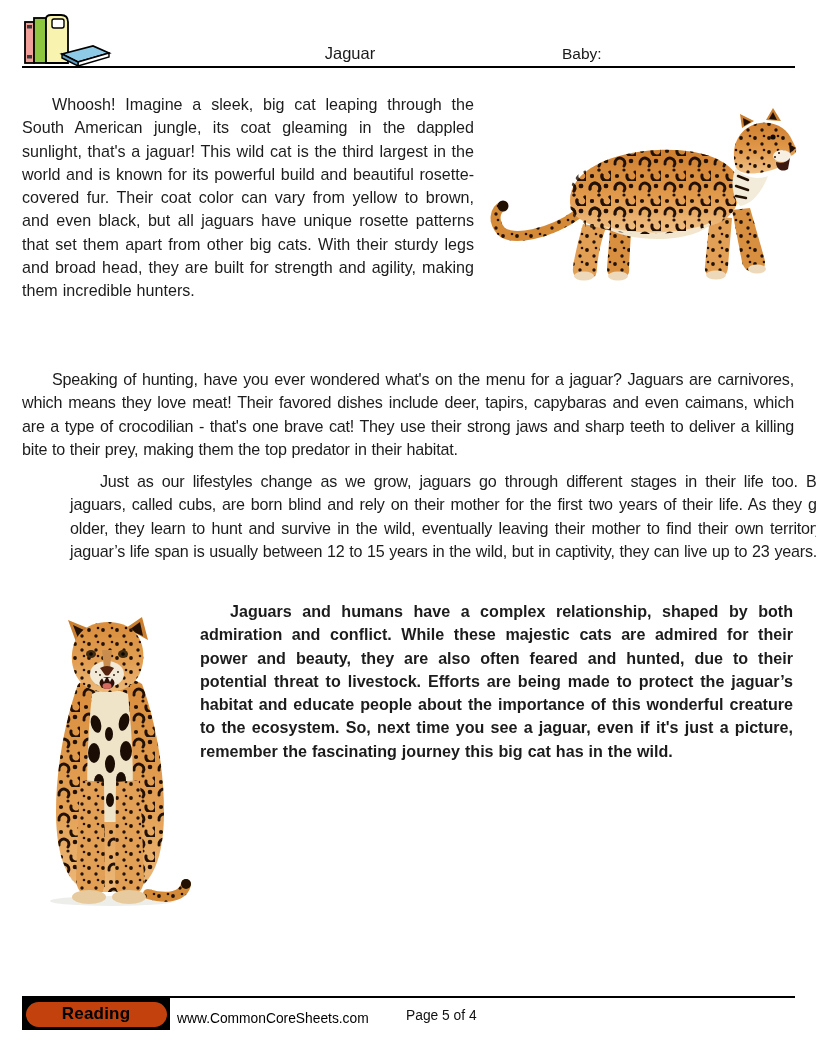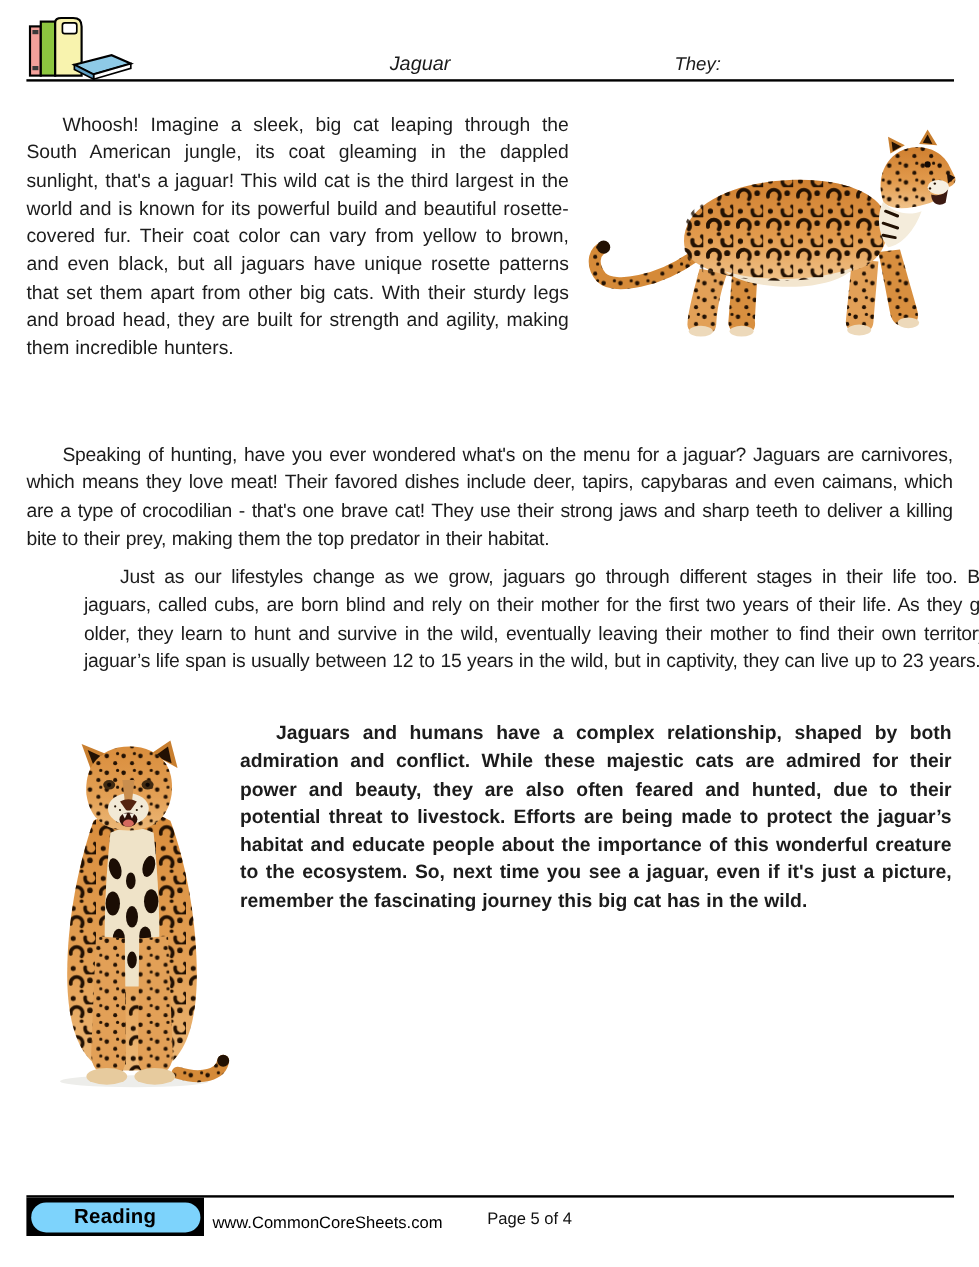--- a/index.html
+++ b/index.html
@@ -1,21 +1,21 @@
 <!DOCTYPE html>
 <html><head>
 <meta charset="utf-8">
 <style>
   html,body{margin:0;padding:0;background:#ffffff;}
   .page{
     position:relative;width:816px;height:1056px;background:#ffffff;
     font-family:"Liberation Sans",sans-serif;color:#161616;overflow:hidden;
   }
   
-  .header{position:absolute;left:22px;right:21px;top:0;height:66px;border-bottom:2.5px solid #000;font-style:italic;}
+  .header{position:absolute;left:22px;right:21px;top:0;height:66px;border-bottom:2.5px solid #000;}
   .logo{position:absolute;left:0;bottom:-1px;width:92px;height:54px;}
   .page-title{position:absolute;left:248px;width:160px;bottom:3px;text-align:center;font-size:16.5px;color:#1a1a1a;}
   .name-label{position:absolute;left:540px;bottom:3px;font-size:15.5px;color:#1a1a1a;}
   
   .para{
     position:absolute;text-align:justify;text-indent:30px;
     font-size:16.1px;line-height:23.3px;color:#1c1c1c;
     margin:0;word-spacing:0.5px;
   }
   .p1{top:93px;left:22px;width:452px;}
@@ -23,21 +23,21 @@
   .p3{top:470px;left:34px;width:772px;letter-spacing:-0.2px;margin-left:36px;}
   .p4{top:600px;left:200px;width:593px;font-weight:bold;}
   
   .img{position:absolute;}
   .img-standing{left:486px;top:106px;width:312px;height:178px;}
   .img-sitting{left:30px;top:612px;width:162px;height:296px;}
   .img svg{display:block;width:100%;height:100%;}
   
   .footer{position:absolute;left:22px;right:21px;top:996px;height:42px;border-top:2.5px solid #000;}
   .badge-outer{position:absolute;left:0;top:0;width:148px;height:32px;background:#000;display:flex;}
-  .badge-pill{flex:1;margin:3.5px;background:#7dd3fc;border-radius:15px;
+  .badge-pill{flex:1;margin:3.5px;background:#c2410c;border-radius:15px;
     display:flex;align-items:center;justify-content:center;
     font-weight:bold;font-size:17px;color:#000;letter-spacing:0.2px;}
   .website{position:absolute;left:155px;top:13px;font-size:13.8px;color:#000000;}
   .page-info{position:absolute;left:384px;top:10px;font-size:13.8px;color:#111;}
 </style>
 </head>
 <body>
 
 <div class="page">
 
@@ -53,21 +53,21 @@
 
         <path d="M24,50 L24,6 Q24,2 29,2 L39,2 Q46,2 46,9 L46,50 Z" fill="#f8f3ae" stroke="#000" stroke-width="1.8"></path>
         <rect x="30" y="6" width="12" height="9" rx="2" fill="#ffffff" stroke="#000" stroke-width="1.4"></rect>
 
         <path d="M40,41 L71,33 L87,40 L56,49 Z" fill="#8ecae6" stroke="#000" stroke-width="1.8"></path>
         <path d="M56,49 L87,40 L87,44 L56,53 Z" fill="#ffffff" stroke="#000" stroke-width="1.4"></path>
         <path d="M40,41 L56,49 L56,53 L40,45 Z" fill="#5f9ec4" stroke="#000" stroke-width="1.4"></path>
       </svg>
     </div>
     <div class="page-title">Jaguar</div>
-    <div class="name-label">They:</div>
+    <div class="name-label">Baby:</div>
   </div>
 
   <p class="para p1">Whoosh! Imagine a sleek, big cat leaping through the South American jungle, its coat gleaming in the dappled sunlight, that's a jaguar! This wild cat is the third largest in the world and is known for its powerful build and beautiful rosette-covered fur. Their coat color can vary from yellow to brown, and even black, but all jaguars have unique rosette patterns that set them apart from other big cats. With their sturdy legs and broad head, they are built for strength and agility, making them incredible hunters.</p>
   <p class="para p2">Speaking of hunting, have you ever wondered what's on the menu for a jaguar? Jaguars are carnivores, which means they love meat! Their favored dishes include deer, tapirs, capybaras and even caimans, which are a type of crocodilian - that's one brave cat! They use their strong jaws and sharp teeth to deliver a killing bite to their prey, making them the top predator in their habitat.</p>
   <p class="para p3">Just as our lifestyles change as we grow, jaguars go through different stages in their life too. Baby jaguars, called cubs, are born blind and rely on their mother for the first two years of their life. As they grow older, they learn to hunt and survive in the wild, eventually leaving their mother to find their own territory. A jaguar’s life span is usually between 12 to 15 years in the wild, but in captivity, they can live up to 23 years.</p>
   <p class="para p4">Jaguars and humans have a complex relationship, shaped by both admiration and conflict. While these majestic cats are admired for their power and beauty, they are also often feared and hunted, due to their potential threat to livestock. Efforts are being made to protect the jaguar’s habitat and educate people about the importance of this wonderful creature to the ecosystem. So, next time you see a jaguar, even if it's just a picture, remember the fascinating journey this big cat has in the wild.</p>
 
   <div class="img img-standing">
     <svg viewBox="0 0 312 178" aria-hidden="true">
       <defs>

